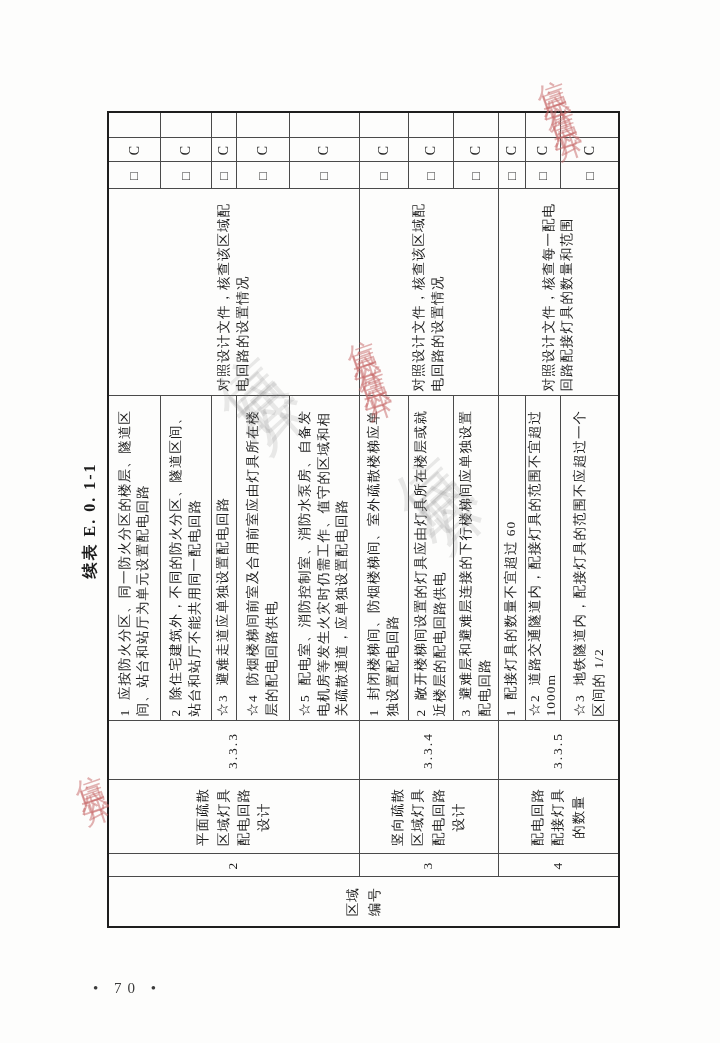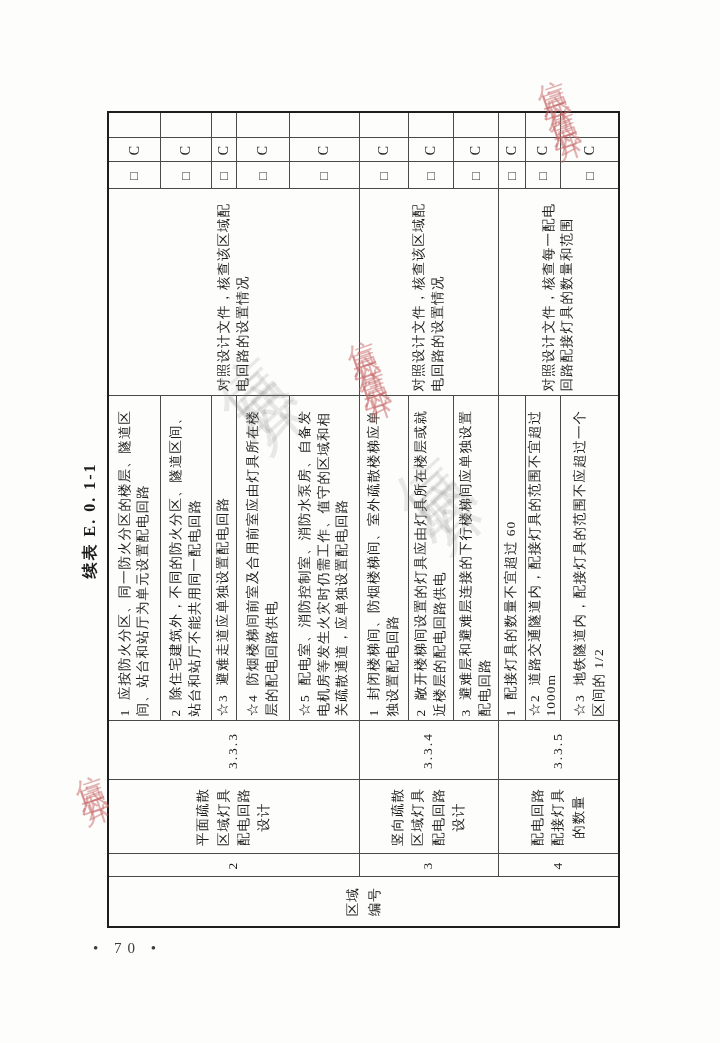--- a/index.html
+++ b/index.html
@@ -37,21 +37,21 @@
   td.c-no{text-align:center;}
   td.c-name{text-align:center;padding:2px 6px;line-height:1.5;}
   td.c-clause{text-align:center;letter-spacing:2px;}
   td.c-item{vertical-align:middle;text-align:left;padding:2px 7px;white-space:pre-wrap;}
   td.c-method{vertical-align:middle;text-align:left;padding:2px 7px;}
   td.c-box,td.c-result,td.c-blank{text-align:center;padding:1px 2px;}
   td.c-result{font-family:"Liberation Serif","DejaVu Serif",serif;font-size:14px;}
   td.c-box{font-size:13px;color:#333;}
   
   .footer{
-    position:absolute;left:93px;top:940px;
+    position:absolute;left:93px;top:980px;
     font-size:15px;color:#3a3a3a;letter-spacing:6px;text-align:right;
   }
   
   .wm{position:absolute;pointer-events:none;z-index:5;}
   .wm-red{
     writing-mode:vertical-rl;text-orientation:upright;
     color:rgba(199,106,106,0.52);
     font-size:29px;letter-spacing:8px;
     transform:rotate(-19deg);transform-origin:50% 0;
   }

